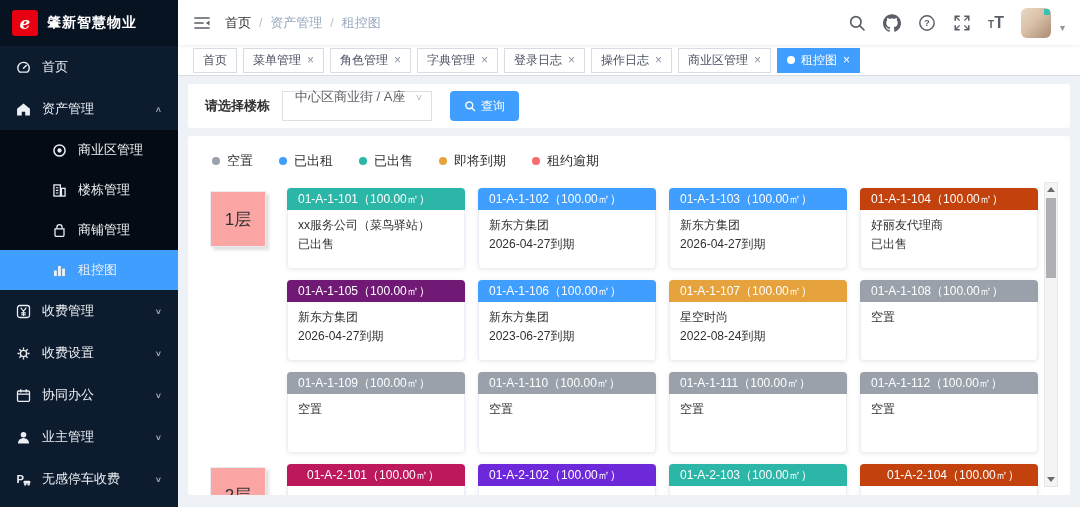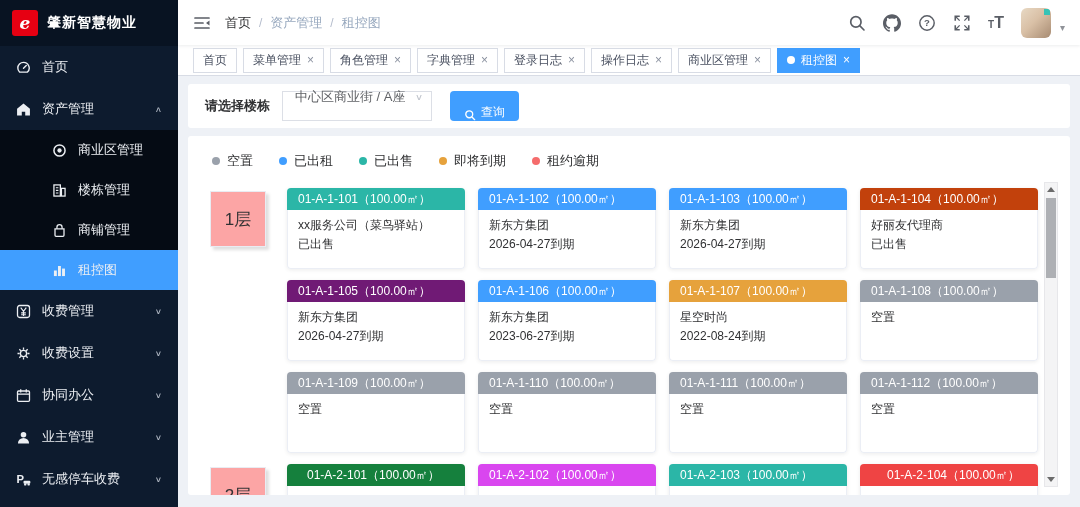--- a/index.html
+++ b/index.html
@@ -45,21 +45,21 @@
   .tag .tag-close{font-size:12px;color:#8a919f;line-height:1;cursor:pointer;}
   .tag.active{background:#409eff;border-color:#409eff;color:#fff;}
   .tag.active .tag-close{color:#fff;}
 
   
   .content{flex:1;min-height:0;padding:8px 10px 12px;display:flex;flex-direction:column;gap:8px;overflow:hidden;}
   .filter-panel{background:#fff;border-radius:3px;height:44px;flex-shrink:0;display:flex;align-items:center;padding:0 17px;gap:12px;}
   .filter-label{font-size:13px;font-weight:bold;color:#303133;}
   .select{width:150px;height:30px;box-sizing:border-box;border:1px solid #dcdfe6;border-radius:0;display:flex;align-items:center;padding:0 8px 18px 12px;font-size:13px;color:#606266;cursor:pointer;background:#fff;}
   .select .sel-arrow{margin-left:auto;color:#c0c4cc;font-size:11px;transform:scaleY(.8);}
-  .btn-primary{height:30px;background:#409eff;border-radius:4px;border:none;color:#fff;font-size:12px;display:inline-flex;align-items:flex-end;gap:5px;padding:0 14px;cursor:pointer;margin-left:6px;}
+  .btn-primary{height:30px;background:#409eff;border-radius:4px;border:none;color:#fff;font-size:12px;display:inline-flex;align-items:center;gap:5px;padding:0 14px;cursor:pointer;margin-left:6px;}
   .btn-primary svg{width:12px;height:12px;}
 
   .board-panel{background:#fff;border-radius:3px;flex:1;min-height:0;display:flex;flex-direction:column;padding:12px 0 0 22px;box-sizing:border-box;}
   .legend{display:flex;align-items:center;gap:26px;margin:4px 0 10px 2px;flex-shrink:0;}
   .legend-item{display:flex;align-items:center;gap:7px;font-size:13px;color:#303133;}
   .legend-dot{width:8px;height:8px;border-radius:50%;}
 
   .scroll-wrap{position:relative;flex:1;min-height:0;overflow:hidden;padding-right:40px;}
   .floors{padding-top:8px;}
   .floor-group{display:flex;margin-bottom:11px;}
@@ -413,33 +413,33 @@
                     </div>
                   </div>
                 </div>
               </div>
               <div class="floor-group">
                 <div class="floor-label-col">
                   <div class="floor-label">2层</div>
                 </div>
                 <div class="room-grid">
                   <div class="room-card">
-                    <div class="room-card-header" style="background: #15803d; padding-left: 20px;">01-A-2-101（100.00㎡）</div>
+                    <div class="room-card-header" style="background: #be185d; padding-left: 20px;">01-A-2-101（100.00㎡）</div>
                     <div class="room-card-body"></div>
                   </div>
                   <div class="room-card">
-                    <div class="room-card-header" style="background: #d946ef;">01-A-2-102（100.00㎡）</div>
+                    <div class="room-card-header" style="background: #6d28d9;">01-A-2-102（100.00㎡）</div>
                     <div class="room-card-body"></div>
                   </div>
                   <div class="room-card">
                     <div class="room-card-header" style="background: rgb(43, 182, 167);">01-A-2-103（100.00㎡）</div>
                     <div class="room-card-body"></div>
                   </div>
                   <div class="room-card">
-                    <div class="room-card-header" style="background: #ef4444; padding-left: 27px;">01-A-2-104（100.00㎡）</div>
+                    <div class="room-card-header" style="background: #c2410c; padding-left: 27px;">01-A-2-104（100.00㎡）</div>
                     <div class="room-card-body"></div>
                   </div>
                 </div>
               </div>
             </div>
           <div class="v-scrollbar">
             <span class="sb-btn sb-up">
                 <span class="sb-tri-up"></span>
               </span>
             <span class="sb-thumb"></span>

